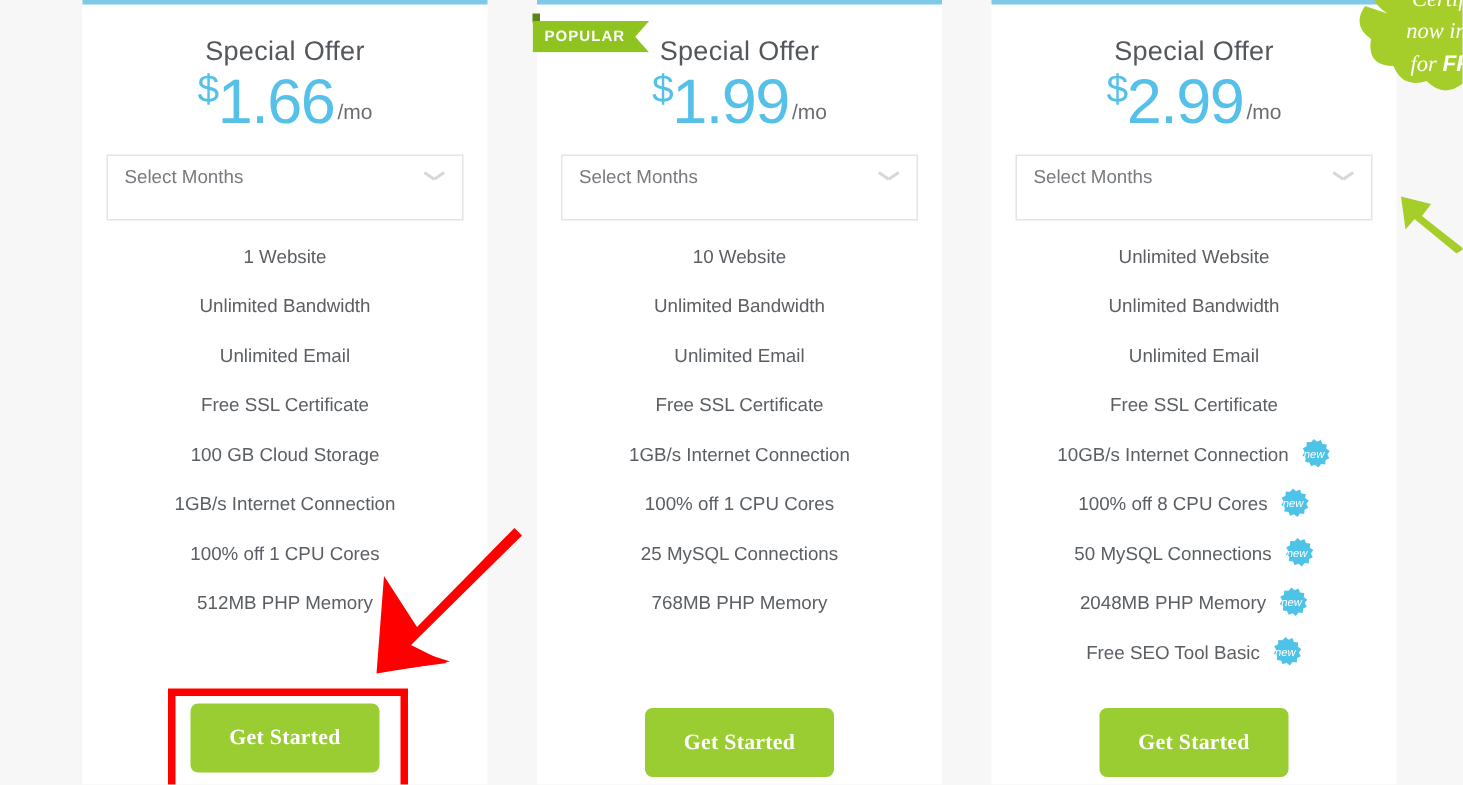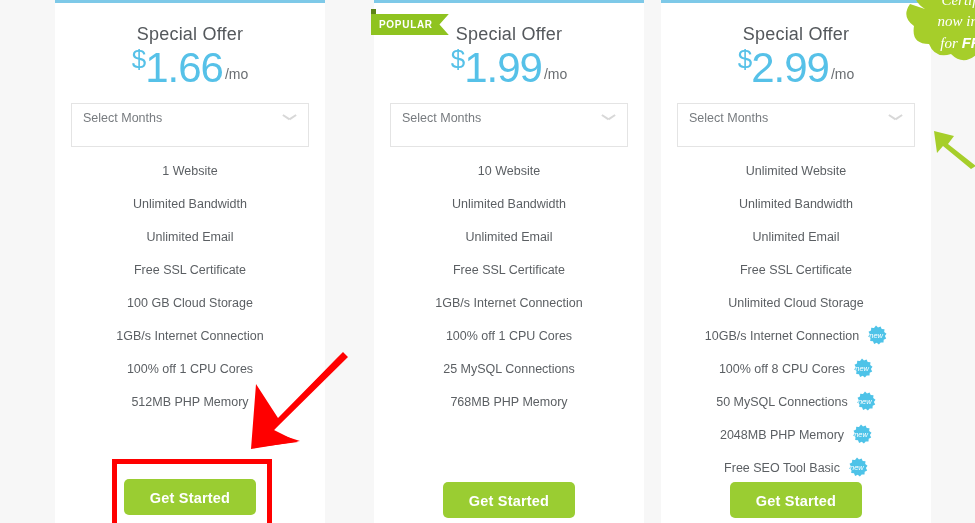--- a/index.html
+++ b/index.html
@@ -27,21 +27,21 @@
     position: absolute;
     top: 0;
     width: 270px;
     height: 523px;
     background: #ffffff;
     border-top: 3px solid #7ec9e8;
     box-sizing: border-box;
     overflow: visible;
   }
   #card-0 { left: 55px; }
-  #card-1 { left: 374px; }
+  #card-1 { left: 358px; }
   #card-2 { left: 661px; }
 
   
   .ribbon {
     position: absolute;
     left: -3px;
     top: 11px;
     height: 21px;
     padding: 0 16px 0 8px;
     background: #8fc320;
@@ -181,27 +181,27 @@
     position: absolute;
     left: 0;
     right: 0;
     bottom: 5px;
     text-align: center;
   }
   .cta-wrap.raised { bottom: 8px; }
   .cta-button {
     display: inline-block;
     padding: 0 26px;
-    height: 36px;
+    height: 46px;
     line-height: 38px;
     border: none;
     border-radius: 5px;
     background: #9acd32;
     color: #ffffff;
-    font-family: Liberation Sans, sans-serif;
+    font-family: Liberation Serif, serif;
     font-size: 14.5px;
     font-weight: bold;
     letter-spacing: .2px;
     cursor: pointer;
   }
 
   
   #green-splash {
     position: absolute;
     left: 895px;
@@ -319,21 +319,20 @@
     </div>
     <div class="select-box">
       <span class="select-value">Select Months</span>
       <span class="chevron"></span>
     </div>
     <ul class="features">
       <li class="feature"><span>Unlimited Website</span></li>
       <li class="feature"><span>Unlimited Bandwidth</span></li>
       <li class="feature"><span>Unlimited Email</span></li>
       <li class="feature"><span>Free SSL Certificate</span></li>
-      <li class="feature"><span>Unlimited Cloud Storage</span></li>
       <li class="feature"><span>10GB/s Internet Connection</span><span class="new-badge"><svg viewBox="0 0 22 22" width="22" height="22">
               <path fill="#4ec3e8" d="M11 0.6l2 1.9 2.6-1.1 1.1 2.6 2.8 0.3-0.3 2.8 2.3 1.6-1.6 2.3 1.3 2.5-2.5 1.3-0.2 2.8-2.8-0.2-1.8 2.2-2.2-1.8-2.6 1.1-1.1-2.6-2.8-0.3 0.3-2.8-2.3-1.6 1.6-2.3-1.3-2.5 2.5-1.3 0.2-2.8 2.8 0.2z"></path>
             </svg><span class="new-badge-text">new</span></span></li>
       <li class="feature"><span>100% off 8 CPU Cores</span><span class="new-badge"><svg viewBox="0 0 22 22" width="22" height="22">
               <path fill="#4ec3e8" d="M11 0.6l2 1.9 2.6-1.1 1.1 2.6 2.8 0.3-0.3 2.8 2.3 1.6-1.6 2.3 1.3 2.5-2.5 1.3-0.2 2.8-2.8-0.2-1.8 2.2-2.2-1.8-2.6 1.1-1.1-2.6-2.8-0.3 0.3-2.8-2.3-1.6 1.6-2.3-1.3-2.5 2.5-1.3 0.2-2.8 2.8 0.2z"></path>
             </svg><span class="new-badge-text">new</span></span></li>
       <li class="feature"><span>50 MySQL Connections</span><span class="new-badge"><svg viewBox="0 0 22 22" width="22" height="22">
               <path fill="#4ec3e8" d="M11 0.6l2 1.9 2.6-1.1 1.1 2.6 2.8 0.3-0.3 2.8 2.3 1.6-1.6 2.3 1.3 2.5-2.5 1.3-0.2 2.8-2.8-0.2-1.8 2.2-2.2-1.8-2.6 1.1-1.1-2.6-2.8-0.3 0.3-2.8-2.3-1.6 1.6-2.3-1.3-2.5 2.5-1.3 0.2-2.8 2.8 0.2z"></path>
             </svg><span class="new-badge-text">new</span></span></li>
       <li class="feature"><span>2048MB PHP Memory</span><span class="new-badge"><svg viewBox="0 0 22 22" width="22" height="22">

